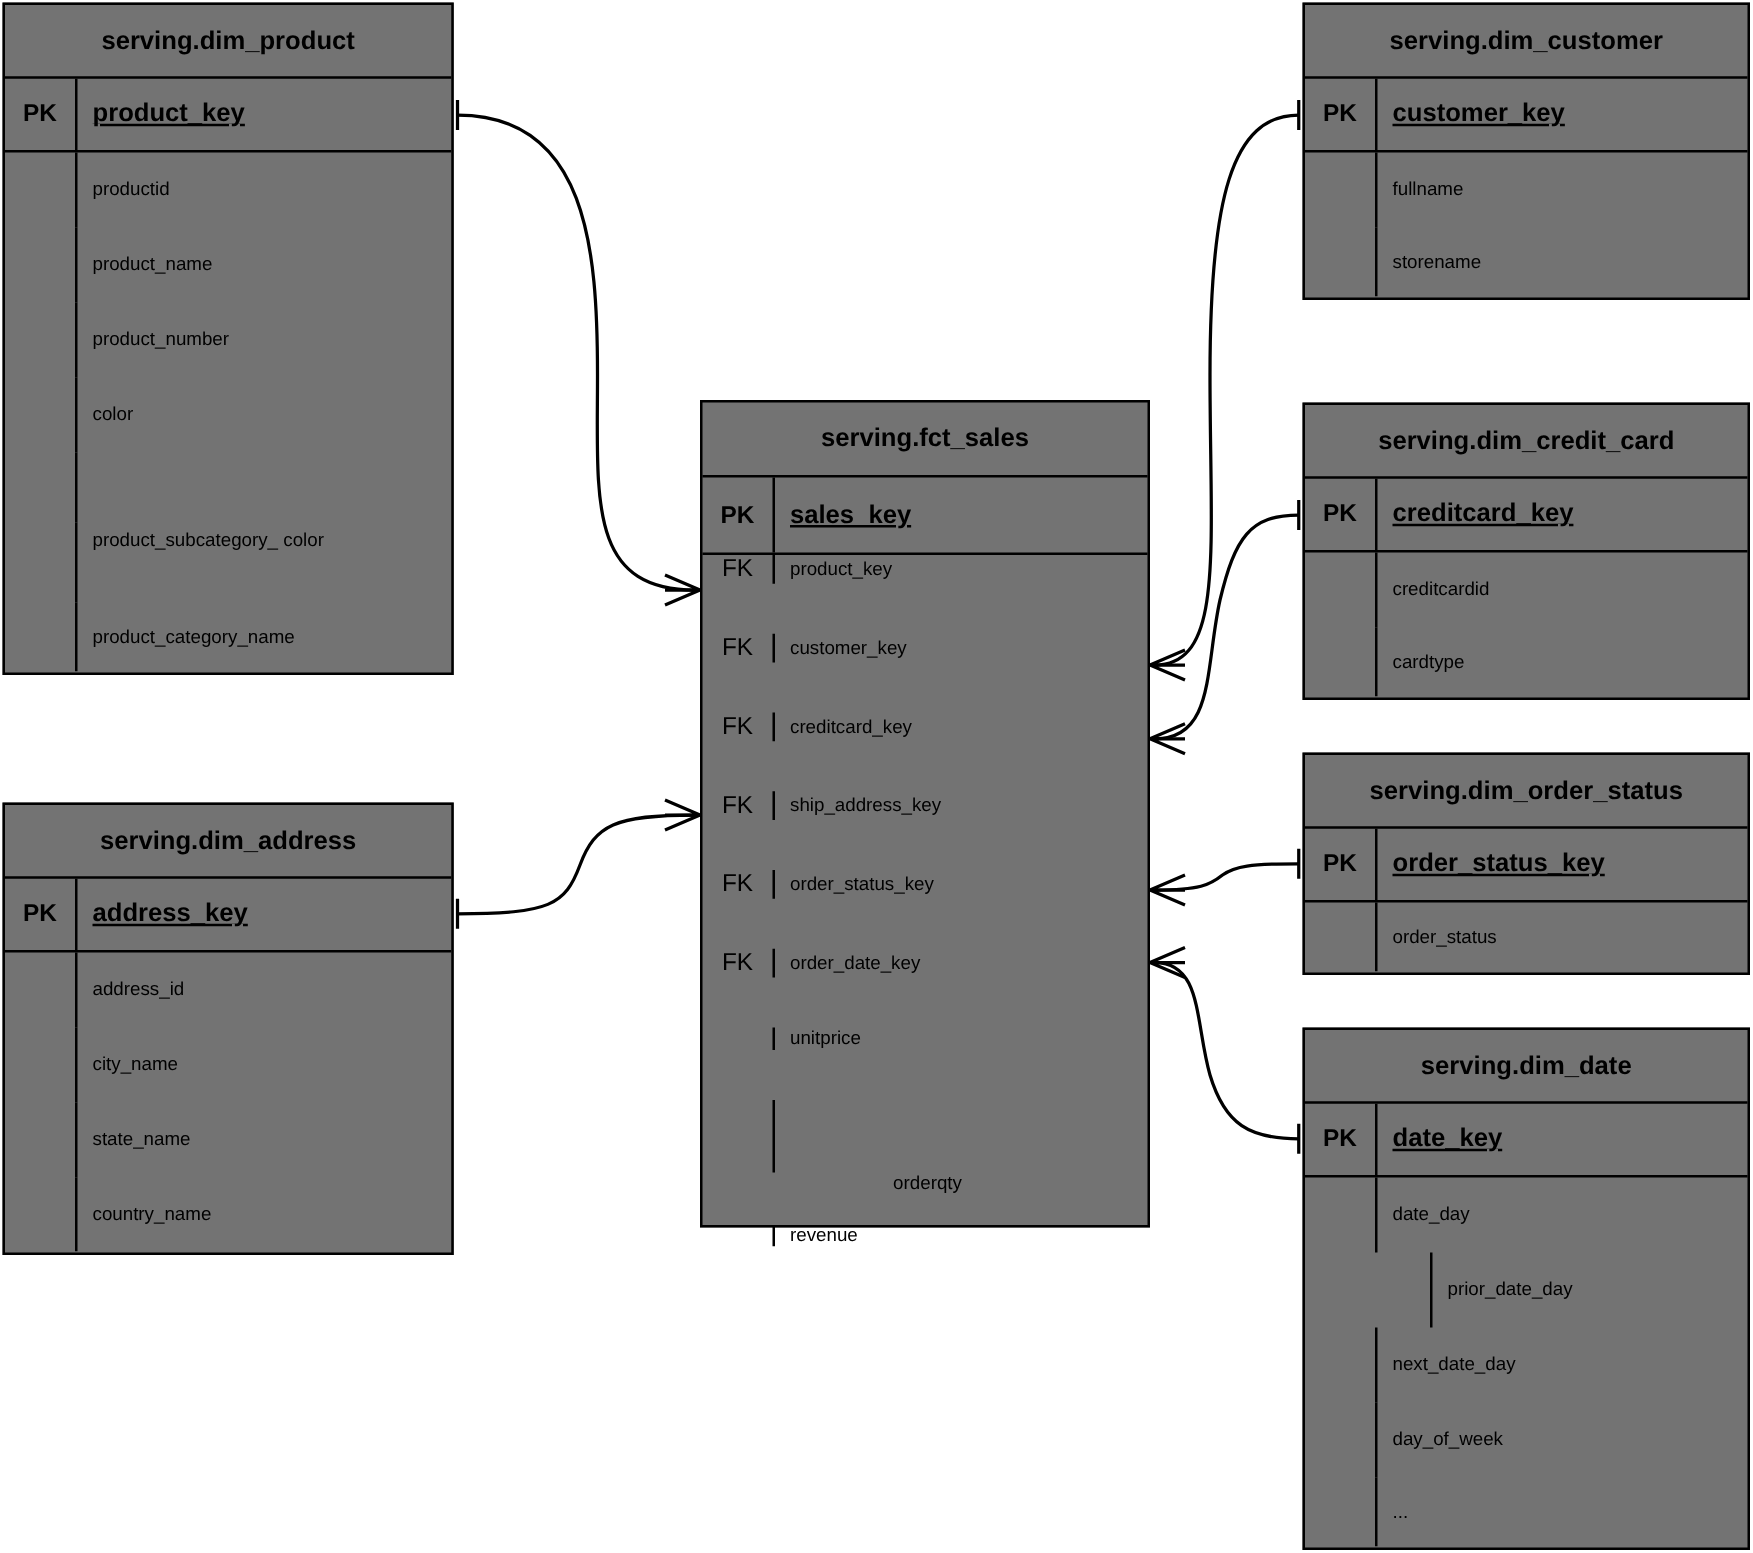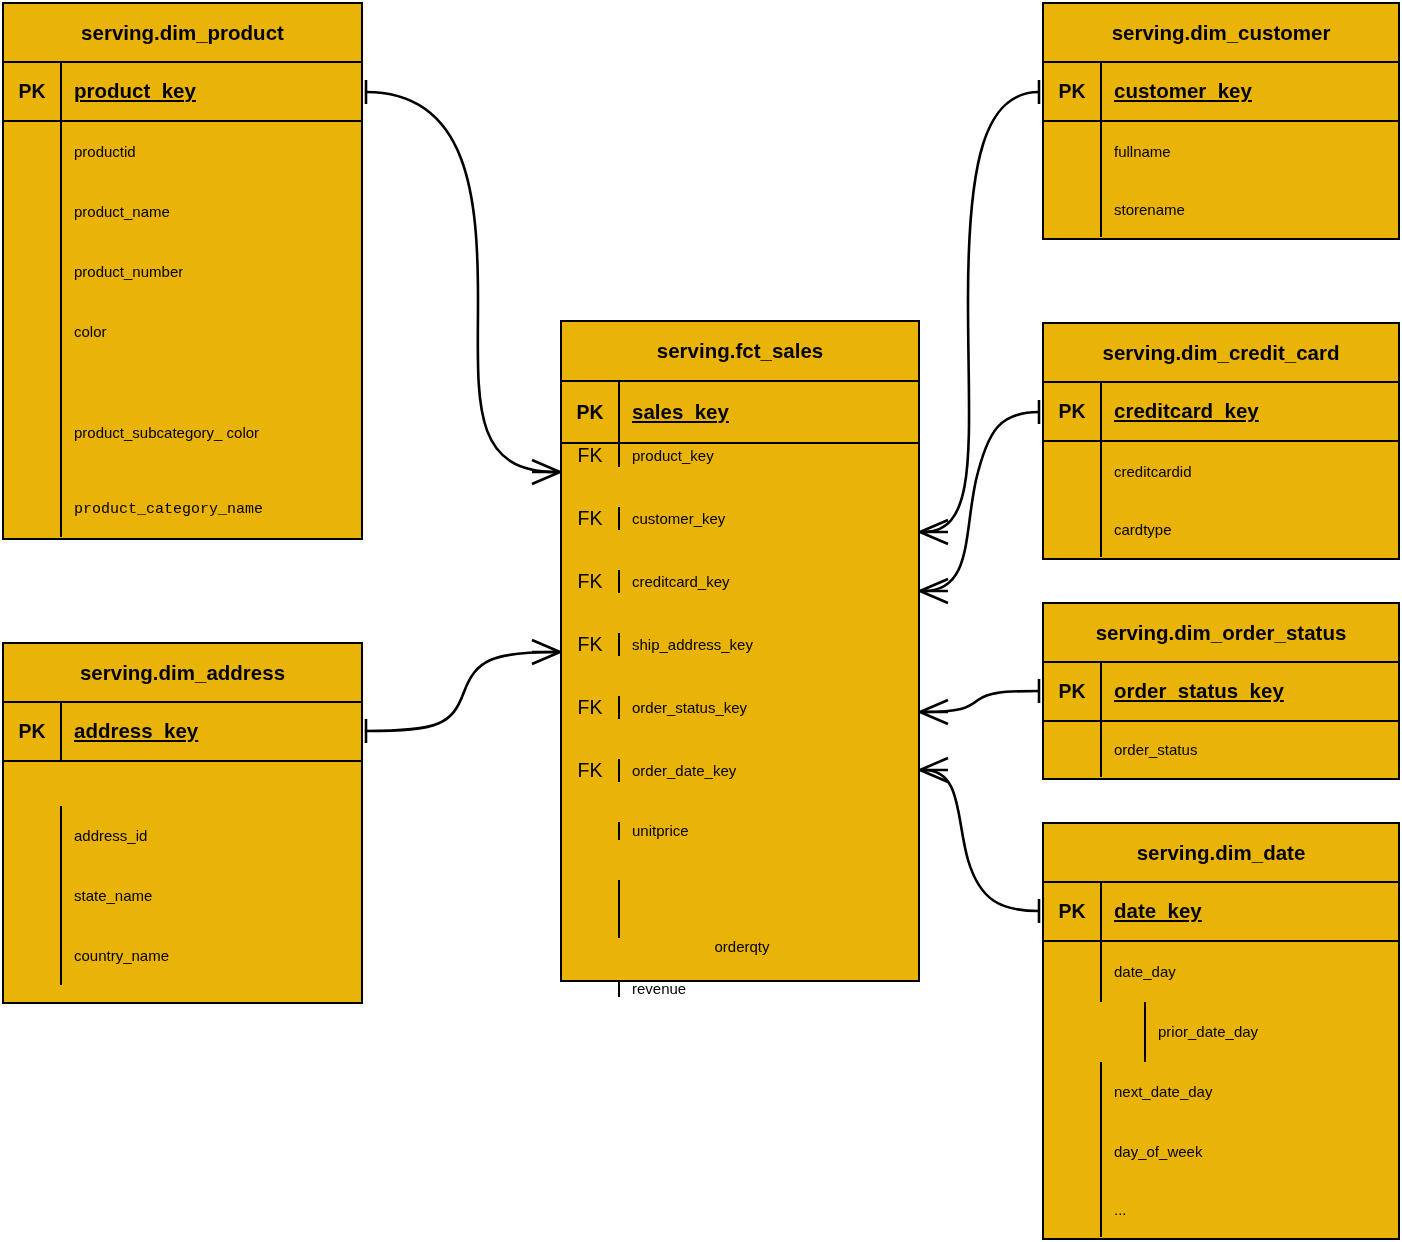--- a/index.html
+++ b/index.html
@@ -24,21 +24,21 @@
     pointer-events: none;
   }
   svg.links path, svg.links line {
     fill: none;
     stroke: #000000;
     stroke-width: 2.6;
   }
   .entity {
     position: absolute;
     border: 2.6px solid #000000;
-    background: #eab308;
+    background: #737373;
     box-sizing: border-box;
   }
   .ent-title {
     text-align: center;
     font-weight: bold;
     font-size: 20.5px;
     color: #000000;
     display: flex;
     align-items: center;
     justify-content: center;
@@ -173,37 +173,41 @@
         <div class="attr-spacer"></div>
         <div class="attr-name">color</div>
       </div>
       <div class="attr-row" style="height:56px;">
         <div class="attr-spacer"></div>
       </div>
       <div class="attr-row" style="height:64px; align-items:flex-start;">
         <div class="attr-spacer"></div>
         <div class="attr-name" style="padding-top:6px;">product_subcategory_ color</div>
       </div>
-      <div class="attr-row" style="height:55px;font-family:Liberation Mono, monospace;">
+      <div class="attr-row" style="height:55px;">
         <div class="attr-spacer"></div>
         <div class="attr-name">product_category_name</div>
       </div>
     </div>
   </div>
 
   <div class="entity" style="left:2px; top:642px; width:361px; height:362px;">
     <div class="ent-title" style="height:59px;">serving.dim_address</div>
     <div class="ent-row pkrow" style="height:59px;">
       <div class="keycell bold">PK</div>
       <div class="namecell pk">address_key</div>
     </div>
-    <div class="body-block" style="height:239px;margin-top:44px;">
+    <div class="body-block" style="height:239px;">
       <div class="attr-row" style="height:60px;">
         <div class="attr-spacer"></div>
         <div class="attr-name">address_id</div>
+      </div>
+      <div class="attr-row" style="height:60px;">
+        <div class="attr-spacer"></div>
+        <div class="attr-name">city_name</div>
       </div>
       <div class="attr-row" style="height:60px;">
         <div class="attr-spacer"></div>
         <div class="attr-name">state_name</div>
       </div>
       <div class="attr-row" style="height:59px;">
         <div class="attr-spacer"></div>
         <div class="attr-name">country_name</div>
       </div>
     </div>

